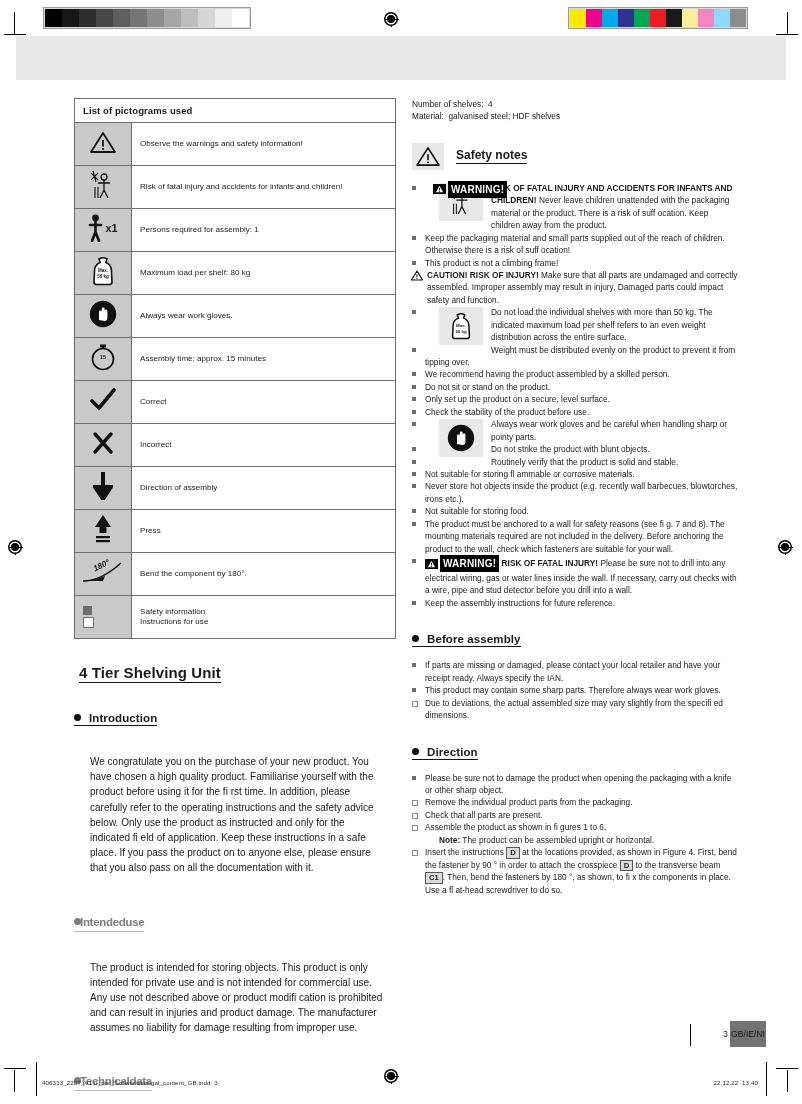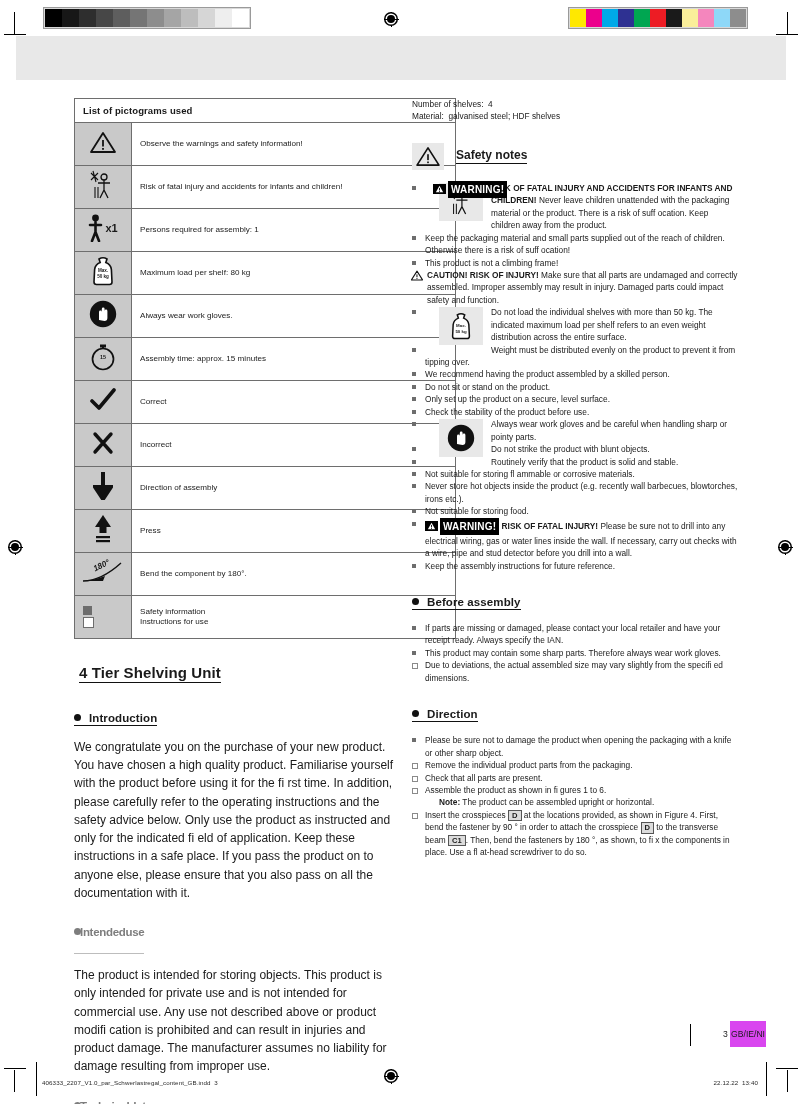--- a/index.html
+++ b/index.html
@@ -32,39 +32,39 @@
   
   .top-band{position:absolute;left:16px;top:36px;width:770px;height:44px;background:#e8e8e8;}
 
   
   .page{position:absolute;left:0;top:0;width:802px;height:1104px;}
   .col{position:absolute;top:98px;width:326px;}
   .col-left{left:74px;}
   .col-right{left:412px;}
 
   
-  .pict-table{width:382px;border:1px solid #6e6e6e;border-collapse:collapse;background:#fff;}
+  .pict-table{width:322px;border:1px solid #6e6e6e;border-collapse:collapse;background:#fff;}
   .pict-table td{border:1px solid #6e6e6e;vertical-align:middle;}
   .pict-head{font-weight:bold;font-size:9.5px;padding:6px 8px;letter-spacing:.1px;}
   .pict-ico{width:56px;height:38px;background:#c9c9c9;text-align:center;padding:2px 0;}
   .pict-txt{font-size:8.1px;padding:4px 8px;line-height:1.25;color:#222;}
 
   
   .h-prod{font-size:15px;font-weight:bold;border-bottom:1.4px solid #111;
           display:inline-block;padding-bottom:1px;margin:5px;letter-spacing:.1px;}
   .h-sec{font-size:11.5px;font-weight:bold;border-bottom:1.2px solid #111;
          display:inline-block;padding-bottom:1px;letter-spacing:.1px;}
   .h-sec .dot{display:inline-block;width:7px;height:7px;border-radius:50%;
               background:#111;margin-right:8px;vertical-align:1px;}
   .h-gray{font-size:11.5px;font-weight:bold;color:#7d7d7d;letter-spacing:-.3px;
-          border-bottom:1.2px solid #bdbdbd;display:inline-block;padding-bottom:15px;}
+          border-bottom:1.2px solid #bdbdbd;display:inline-block;padding-bottom:3px;}
   .h-gray .dot{display:inline-block;width:7px;height:7px;border-radius:50%;
                background:#7d7d7d;margin-right:-1px;vertical-align:1px;}
 
-  p.body{font-size:12px;line-height:1.52;margin:0;text-align:left;color:#1a1a1a;}
+  p.body{font-size:10px;line-height:1.52;margin:16px;text-align:left;color:#1a1a1a;}
 
   .spacer-lg{height:20px;}
   .spacer-md{height:12px;}
 
   
   .spec{font-size:8.3px;line-height:1.5;margin:0;}
 
   .safety-hd{display:flex;align-items:center;gap:12px;margin:0;}
   .safety-hd .badge{background:#e8e8e8;padding:3px 4px;display:flex;}
   .safety-hd .t{font-size:12px;font-weight:bold;border-bottom:1.2px solid #111;padding-bottom:1px;}
@@ -87,21 +87,21 @@
 
   .tag{display:inline-block;border:1px solid #555;background:#dcdcdc;
        font-size:7.6px;font-weight:bold;padding:0 3px;line-height:1.25;vertical-align:0px;}
 
   
   .artifact{position:relative;}
   .artifact .over{position:absolute;left:21px;top:-1px;z-index:5;}
 
   
   .pagenum{position:absolute;right:36px;bottom:65px;font-size:8.6px;}
-  .pagenum .hl{background:#d946ef;padding:8px 1px;margin-top:8px;}
+  .pagenum .hl{background:#737373;padding:8px 1px;margin-top:8px;}
   .footline{position:absolute;bottom:18px;font-size:6.2px;color:#2a2a2a;
             font-family:"Liberation Sans", sans-serif;letter-spacing:.1px;}
   .foot-left{left:42px;}
   .foot-right{right:44px;}
   .vrule{position:absolute;background:#000;width:1px;}
 </style>
 </head>
 <body>
 
 <div class="page">
@@ -437,21 +437,21 @@
             </svg>
         </span>
         <span class="txt">Always wear work gloves and be careful when handling sharp or pointy parts.</span>
       </li>
 
       <li><span class="bul"></span><span>Do not strike the product with blunt objects.</span></li>
       <li><span class="bul"></span><span>Routinely verify that the product is solid and stable.</span></li>
       <li><span class="bul"></span><span>Not suitable for storing fl ammable or corrosive materials.</span></li>
       <li><span class="bul"></span><span>Never store hot objects inside the product (e.g. recently wall barbecues, blowtorches, irons etc.).</span></li>
       <li><span class="bul"></span><span>Not suitable for storing food.</span></li>
-      <li><span class="bul"></span></li>
+      <li><span class="bul"></span><span>The product must be anchored to a wall for safety reasons (see fi g. 7 and 8). The mounting materials required are not included in the delivery. Before anchoring the product to the wall, check which fasteners are suitable for your wall.</span></li>
 
       <li>
         <span class="bul"></span>
         <span class="warnbox">
           <span class="tri">
             <svg width="9" height="8" viewBox="0 0 12 11">
                 <polygon points="6,1 11,10 1,10" fill="#fff"></polygon>
                 <rect x="5.4" y="4" width="1.2" height="3.4" fill="#000"></rect>
                 <rect x="5.4" y="8.2" width="1.2" height="1.2" fill="#000"></rect>
               </svg>
@@ -490,21 +490,21 @@
       <li>
         <span class="bul hollow"></span>
         <span>Assemble the product as shown in fi gures 1 to 6.</span><br>
         <span style="padding-left:14px;display:inline-block;">
           <span class="bold">Note:</span>
           <span>The product can be assembled upright or horizontal.</span>
         </span>
       </li>
       <li>
         <span class="bul hollow"></span>
-        <span>Insert the crosspieces</span>
+        <span>Insert the instructions</span>
         <span class="tag">D</span>
         <span>at the locations provided, as shown in Figure 4. First, bend the fastener by 90 ° in order to attach the crosspiece</span>
         <span class="tag">D</span>
         <span>to the transverse beam</span>
         <span class="tag">C1</span><span>. Then, bend the fasteners by 180 °, as shown, to fi x the components in place. Use a fl at-head screwdriver to do so.</span>
       </li>
     </ul>
   </div>
 
   <div class="vrule" style="left:690px;bottom:58px;height:22px;"></div>

